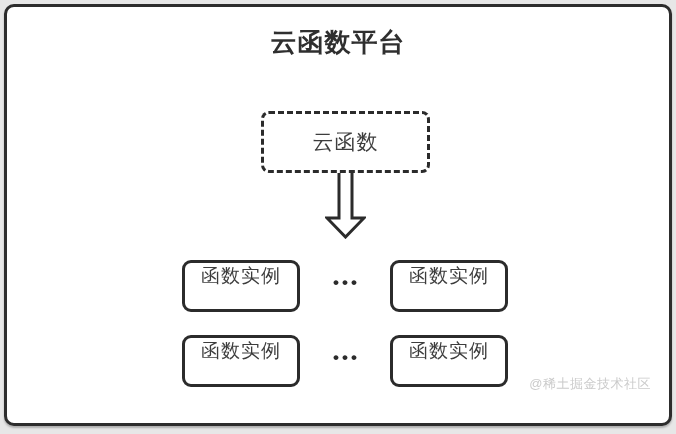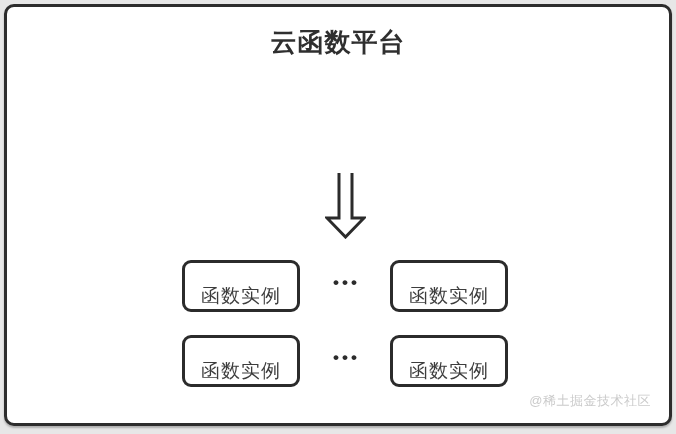--- a/index.html
+++ b/index.html
@@ -64,21 +64,21 @@
   }
   .node-box {
     position: absolute;
     width: 118px;
     height: 52px;
     box-sizing: border-box;
     border: 3px solid #2b2b2b;
     border-radius: 9px;
     background: #ffffff;
     display: flex;
-    align-items: flex-end;
+    align-items: flex-start;
     justify-content: center;
     font-size: 19px;
     color: #3d3d3d;
     letter-spacing: 1px;
   }
   .box-r1-l { left: 175px; top: 253px; }
   .box-r1-r { left: 383px; top: 253px; }
   .box-r2-l { left: 175px; top: 328px; }
   .box-r2-r { left: 383px; top: 328px; }
   .dots {
@@ -93,34 +93,37 @@
     font-weight: bold;
     letter-spacing: 3px;
     color: #2b2b2b;
     text-indent: 3px;
   }
   .dots-r1 { top: 250px; }
   .dots-r2 { top: 325px; }
   .watermark {
     position: absolute;
     right: 18px;
-    bottom: 13px;
+    bottom: 30px;
     font-size: 13px;
     color: #cbcbcb;
     letter-spacing: 0.5px;
   }
 </style>
 </head>
 <body>
 
 <div class="canvas">
   <div class="panel">
 
     <div class="title">云函数平台</div>
 
+    <div class="dashed-box">
+      <span>云函数</span>
+    </div>
 
     <div class="arrow-wrap">
       <svg width="41" height="66" viewBox="0 0 41 66" aria-hidden="true">
         <path d="M14 0 L14 45 L2 45 L20.5 64 L39 45 L27 45 L27 0" fill="#ffffff" stroke="#2b2b2b" stroke-width="3" stroke-linejoin="miter"></path>
       </svg>
     </div>
 
     <div class="node-box box-r1-l">
       <span>函数实例</span>
     </div>

